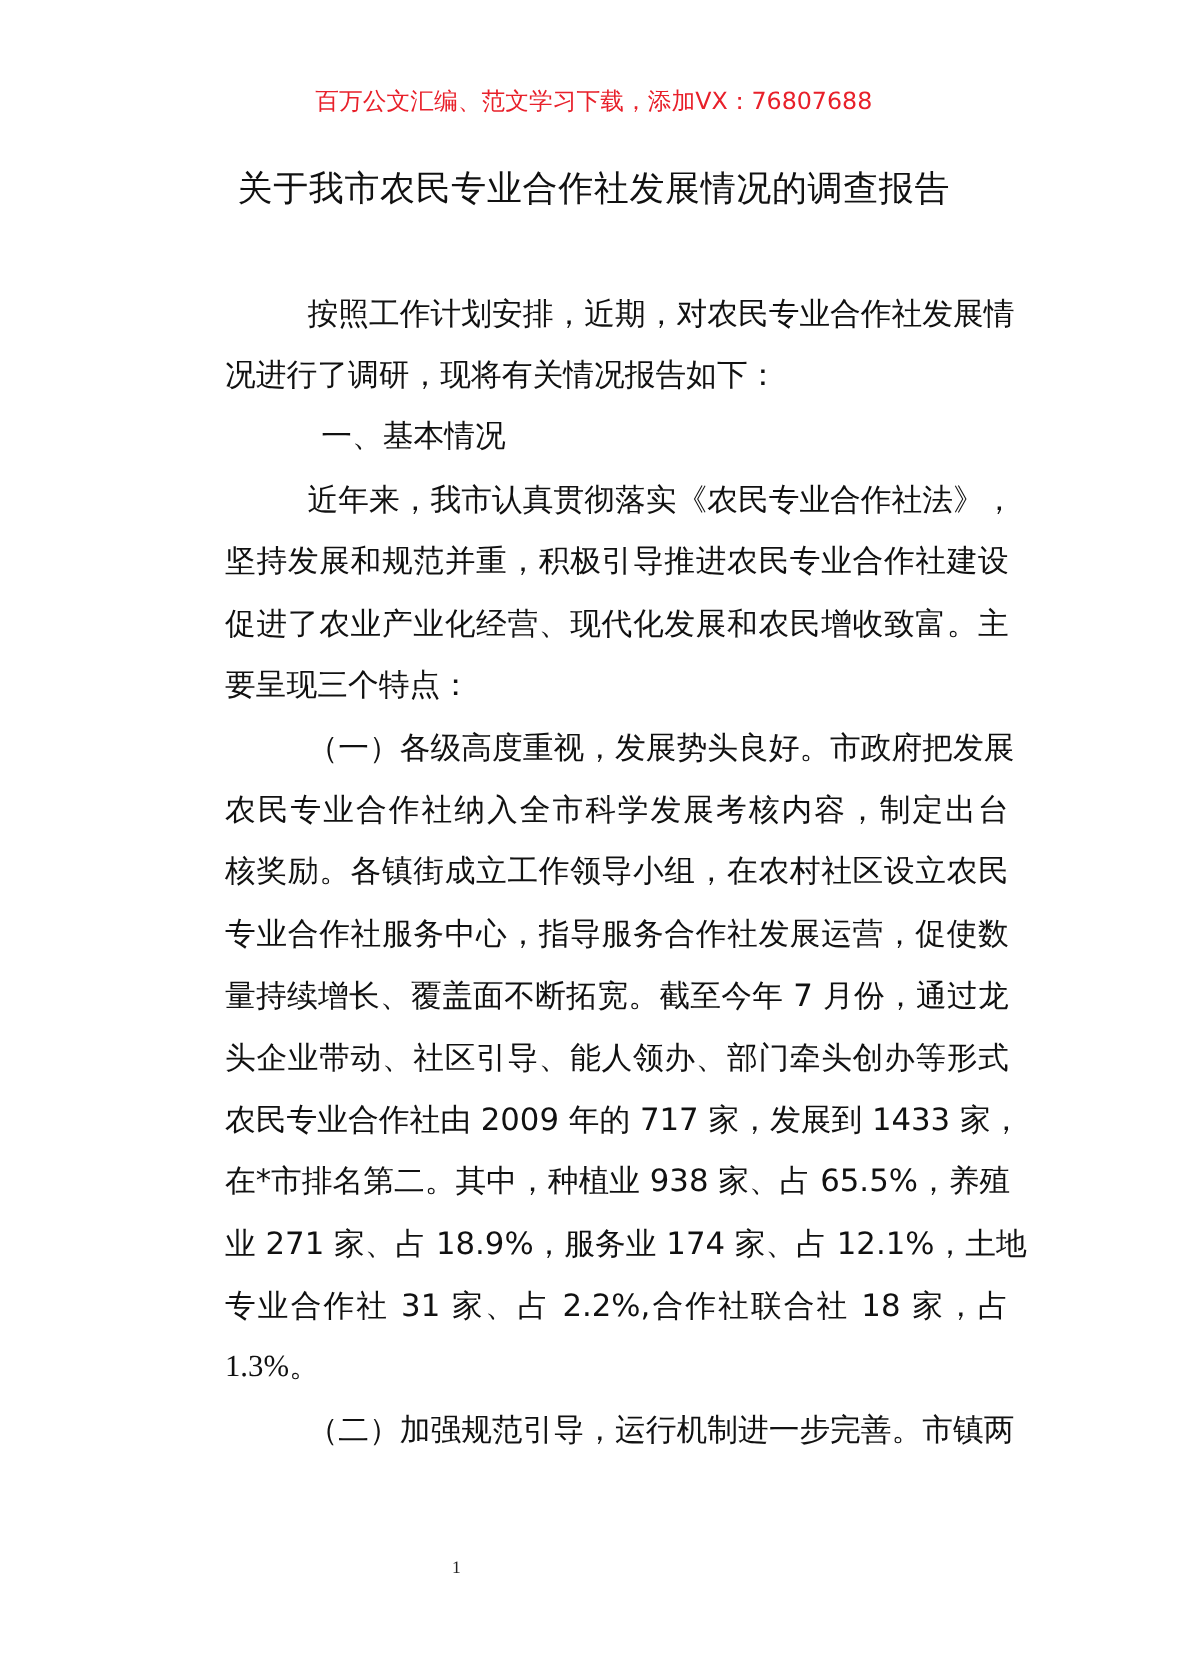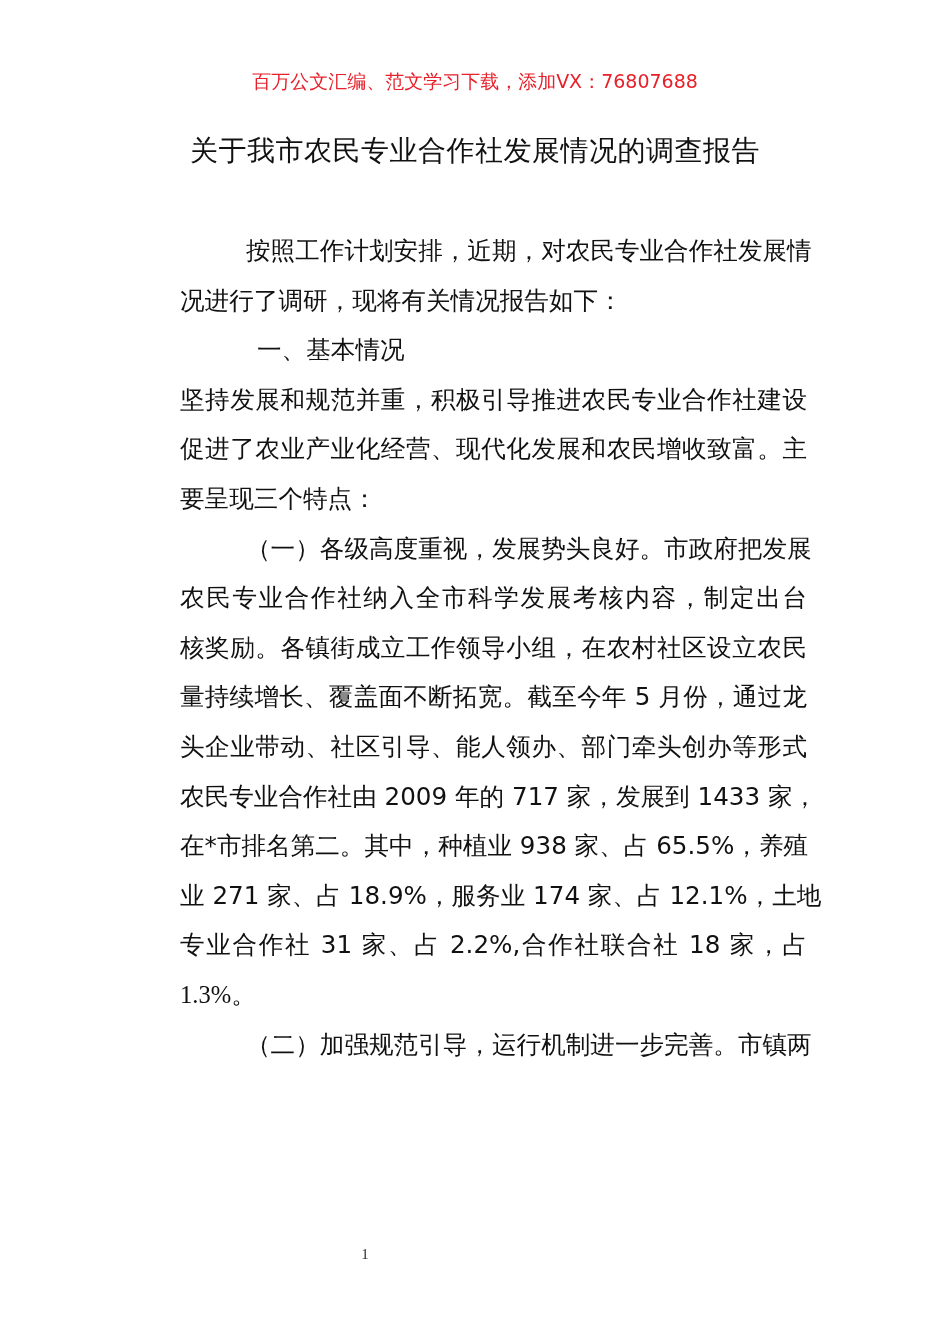--- a/index.html
+++ b/index.html
@@ -84,27 +84,29 @@
 <div class="page">
 
   <div class="header-banner">百万公文汇编、范文学习下载，添加VX：76807688</div>
 
   <div class="doc-title">关于我市农民专业合作社发展情况的调查报告</div>
 
   <div class="body-text">
     <span class="line indent">按照工作计划安排，近期，对农民专业合作社发展情</span>
     <span class="line last">况进行了调研，现将有关情况报告如下：</span>
     <span class="line last indent-h">一、基本情况</span>
+    <span class="line indent">近年来，我市认真贯彻落实《农民专业合作社法》，</span>
     <span class="line">坚持发展和规范并重，积极引导推进农民专业合作社建设</span>
     <span class="line">促进了农业产业化经营、现代化发展和农民增收致富。主</span>
     <span class="line last">要呈现三个特点：</span>
     <span class="line indent">（一）各级高度重视，发展势头良好。市政府把发展</span>
     <span class="line">农民专业合作社纳入全市科学发展考核内容，制定出台</span>
     <span class="line">核奖励。各镇街成立工作领导小组，在农村社区设立农民</span>
-    <span class="line">量持续增长、覆盖面不断拓宽。截至今年 5 月份，通过龙</span>
+    <span class="line">专业合作社服务中心，指导服务合作社发展运营，促使数</span>
+    <span class="line">量持续增长、覆盖面不断拓宽。截至今年 7 月份，通过龙</span>
     <span class="line">头企业带动、社区引导、能人领办、部门牵头创办等形式</span>
     <span class="line">农民专业合作社由 2009 年的 717 家，发展到 1433 家，</span>
     <span class="line">在*市排名第二。其中，种植业 938 家、占 65.5%，养殖</span>
     <span class="line">业 271 家、占 18.9%，服务业 174 家、占 12.1%，土地</span>
     <span class="line">专业合作社 31 家、占 2.2%,合作社联合社 18 家，占</span>
     <span class="line last">1.3%。</span>
     <span class="line indent">（二）加强规范引导，运行机制进一步完善。市镇两</span>
   </div>
 
   <div class="page-number">1</div>

